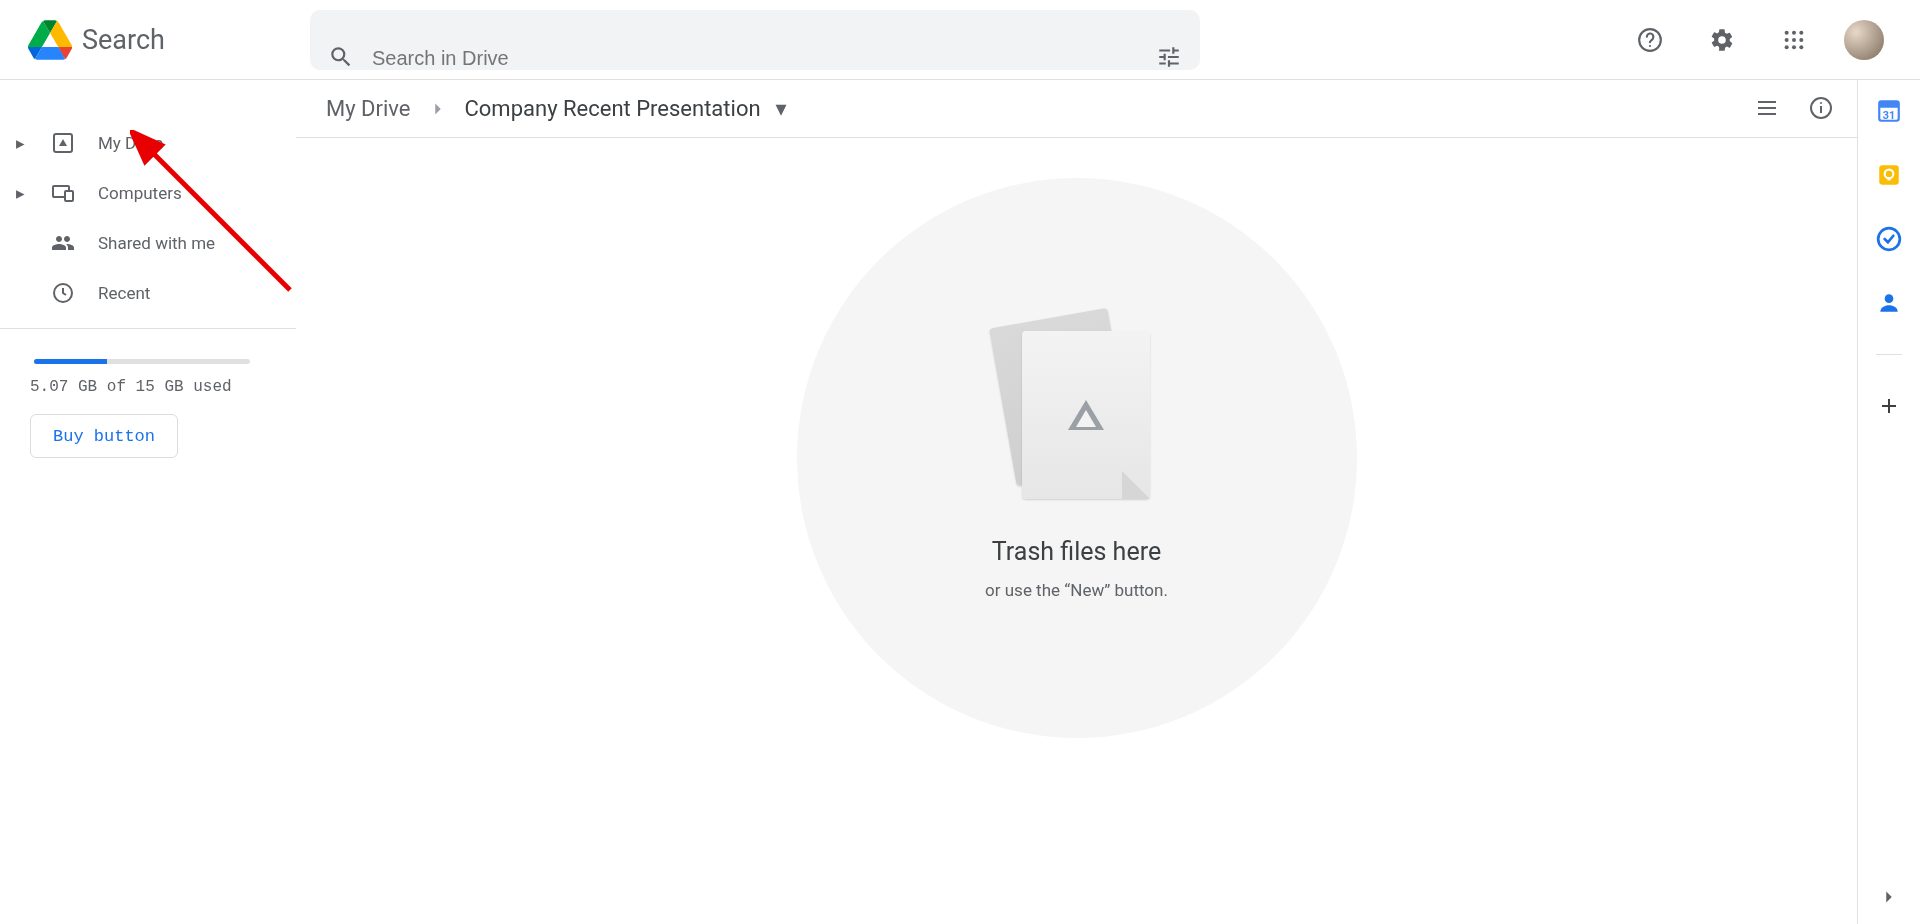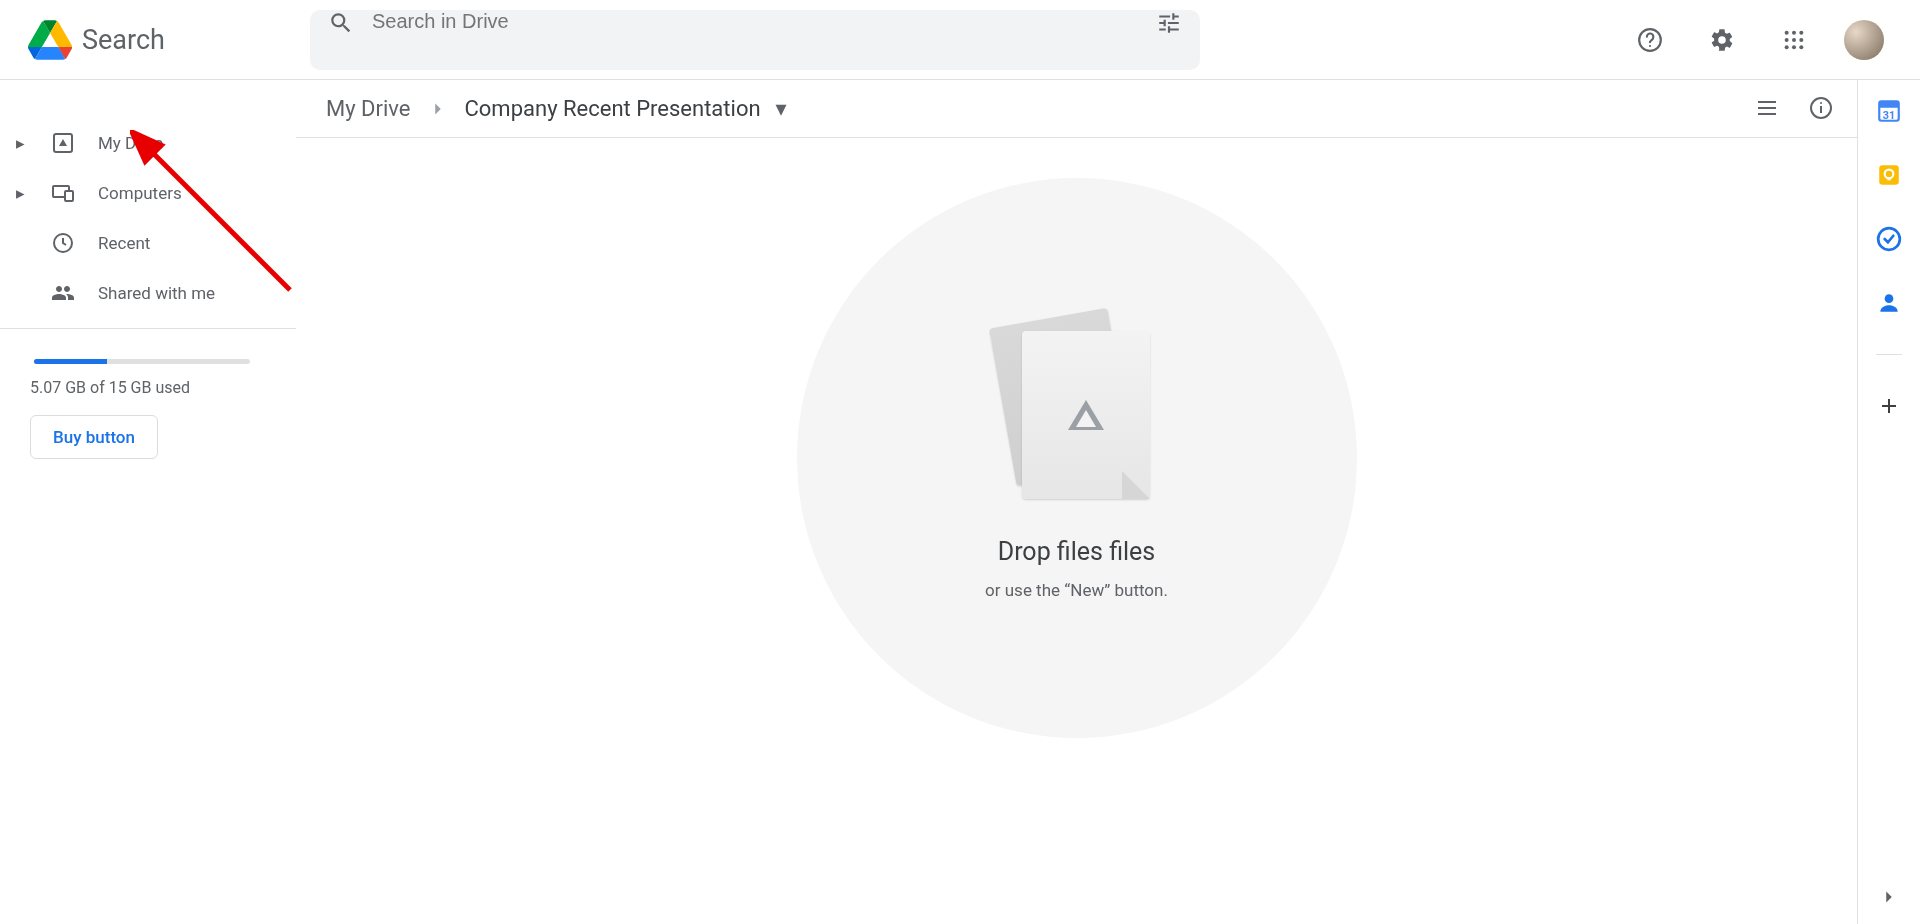--- a/index.html
+++ b/index.html
@@ -15,21 +15,21 @@
   .logo-wrap { display: flex; align-items: center; gap: 10px; cursor: pointer; width: 270px; padding-left: 8px;}
   .logo-text { font-size: 27px; color: #5f6368; }
 
   .search-wrap {
     flex: 0 0 890px;
     margin-left: 20px;
   }
   .search-bar {
     height: 60px; width: 100%;
     background: #f1f3f4; border-radius: 10px;
-    display: flex; align-items: flex-start;
+    display: flex; align-items: flex-end;
     padding: 0 18px;
   }
   .search-bar input {
     flex: 1; border: none; background: transparent; outline: none;
     font-size: 20px; color: #5f6368; margin-left: 18px;
   }
   .search-ico, .tune-ico, .hdr-ico { width: 26px; height: 26px; color:#5f6368; display:flex; align-items:center; justify-content:center;}
   .hdr-right { margin-left: auto; display: flex; align-items: center; gap: 28px; padding-right: 16px;}
   .hdr-icon-btn { width: 44px; height:44px; border-radius:50%; display:flex; align-items:center; justify-content:center; cursor:pointer;}
   .avatar { width: 40px; height:40px; border-radius:50%; background: linear-gradient(135deg,#cbb9a5,#6a5b4c); cursor:pointer; background-size:cover;}
@@ -54,21 +54,21 @@
   .nav-item {
     height: 50px; display:flex; align-items:center;
     padding-left: 16px; gap: 22px;
     cursor:pointer; color:#5f6368; font-size: 17px;
     border-radius: 0 25px 25px 0; margin-right: 12px;
   }
   .nav-caret{ width:12px; color:#5f6368; visibility:hidden;}
   .nav-item.has-caret .nav-caret{visibility:visible;}
   .nav-ico{ width:26px; height:26px; display:flex; align-items:center; justify-content:center; color:#5f6368;}
   .nav-sep{ border:none; border-top:1px solid #e0e0e0; margin: 10px 0 10px 0;}
-  .storage-block{ padding: 8px 18px 0 34px;}
+  .storage-block{ padding: 8px 18px 0 34px; font-family: Liberation Mono, monospace;}
   .storage-bar{ width:216px; height:5px; background:#e0e0e0; border-radius:3px; margin-top:12px; overflow:hidden;}
   .storage-fill{ height:100%; background:#1a73e8;}
   .storage-text{ font-size:16px; color:#5f6368; margin-top:14px; margin-left: -4px;}
   .buy-btn{
     margin-top: 18px; margin-left:-4px;
     display:inline-flex; align-items:center; justify-content:center;
     height:44px; padding: 0 22px;
     border:1px solid #dadce0; border-radius:6px;
     color:#1a73e8; font-size:17px; font-weight:500; cursor:pointer;
   }
@@ -207,35 +207,35 @@
               <rect x="2" y="5" width="16" height="11" rx="1"></rect>
               <path d="M2 16h16"></path>
               <rect x="14" y="10" width="8" height="10" rx="1" fill="#fff"></rect>
             </svg>
           </span>
         <span>Computers</span>
       </div>
       <div class="nav-item">
         <span class="nav-caret"></span>
         <span class="nav-ico">
+            <svg width="24" height="24" viewBox="0 0 24 24" fill="#5f6368">
+              <path d="M16 11c1.66 0 3-1.34 3-3s-1.34-3-3-3-3 1.34-3 3 1.34 3 3 3M8 11c1.66 0 3-1.34 3-3S9.66 5 8 5 5 6.34 5 8s1.34 3 3 3m0 2c-2.33 0-7 1.17-7 3.5V19h14v-2.5C15 14.17 10.33 13 8 13m8 0c-.29 0-.62.02-.97.05 1.16.84 1.97 1.97 1.97 3.45V19h6v-2.5c0-2.33-4.67-3.5-7-3.5"></path>
+            </svg>
+          </span>
+        <span>Shared with me</span>
+      </div>
+      <div class="nav-item">
+        <span class="nav-caret"></span>
+        <span class="nav-ico">
             <svg width="24" height="24" viewBox="0 0 24 24" fill="none" stroke="#5f6368" stroke-width="2">
               <circle cx="12" cy="12" r="9"></circle>
               <path d="M12 7v5l3 2"></path>
             </svg>
           </span>
         <span>Recent</span>
-      </div>
-      <div class="nav-item">
-        <span class="nav-caret"></span>
-        <span class="nav-ico">
-            <svg width="24" height="24" viewBox="0 0 24 24" fill="#5f6368">
-              <path d="M16 11c1.66 0 3-1.34 3-3s-1.34-3-3-3-3 1.34-3 3 1.34 3 3 3M8 11c1.66 0 3-1.34 3-3S9.66 5 8 5 5 6.34 5 8s1.34 3 3 3m0 2c-2.33 0-7 1.17-7 3.5V19h14v-2.5C15 14.17 10.33 13 8 13m8 0c-.29 0-.62.02-.97.05 1.16.84 1.97 1.97 1.97 3.45V19h6v-2.5c0-2.33-4.67-3.5-7-3.5"></path>
-            </svg>
-          </span>
-        <span>Shared with me</span>
       </div>
 
       <hr class="nav-sep">
 
 
       <div class="storage-block">
         <div class="storage-bar">
           <div class="storage-fill" id="storage-fill" style="width: 34%;"></div>
         </div>
         <div class="storage-text">5.07 GB of 15 GB used</div>
@@ -278,21 +278,21 @@
 
       <div class="empty-wrap">
         <div class="big-circle">
           <div class="docs-illus">
             <div class="page back"></div>
             <div class="page front">
                 <div class="tri"></div>
                 <div class="fold"></div>
               </div>
           </div>
-          <div class="drop-title">Drop files files</div>
+          <div class="drop-title">Trash files here</div>
           <div class="drop-sub">or use the “New” button.</div>
         </div>
       </div>
     </div>
 
     <div class="sidepanel">
       <div class="sp-ico">
           <svg width="26" height="26" viewBox="0 0 24 24">
             <rect x="3" y="3" width="18" height="18" rx="2" fill="#fff" stroke="#4285F4" stroke-width="2"></rect>
             <rect x="3" y="3" width="18" height="6" fill="#4285F4"></rect>

